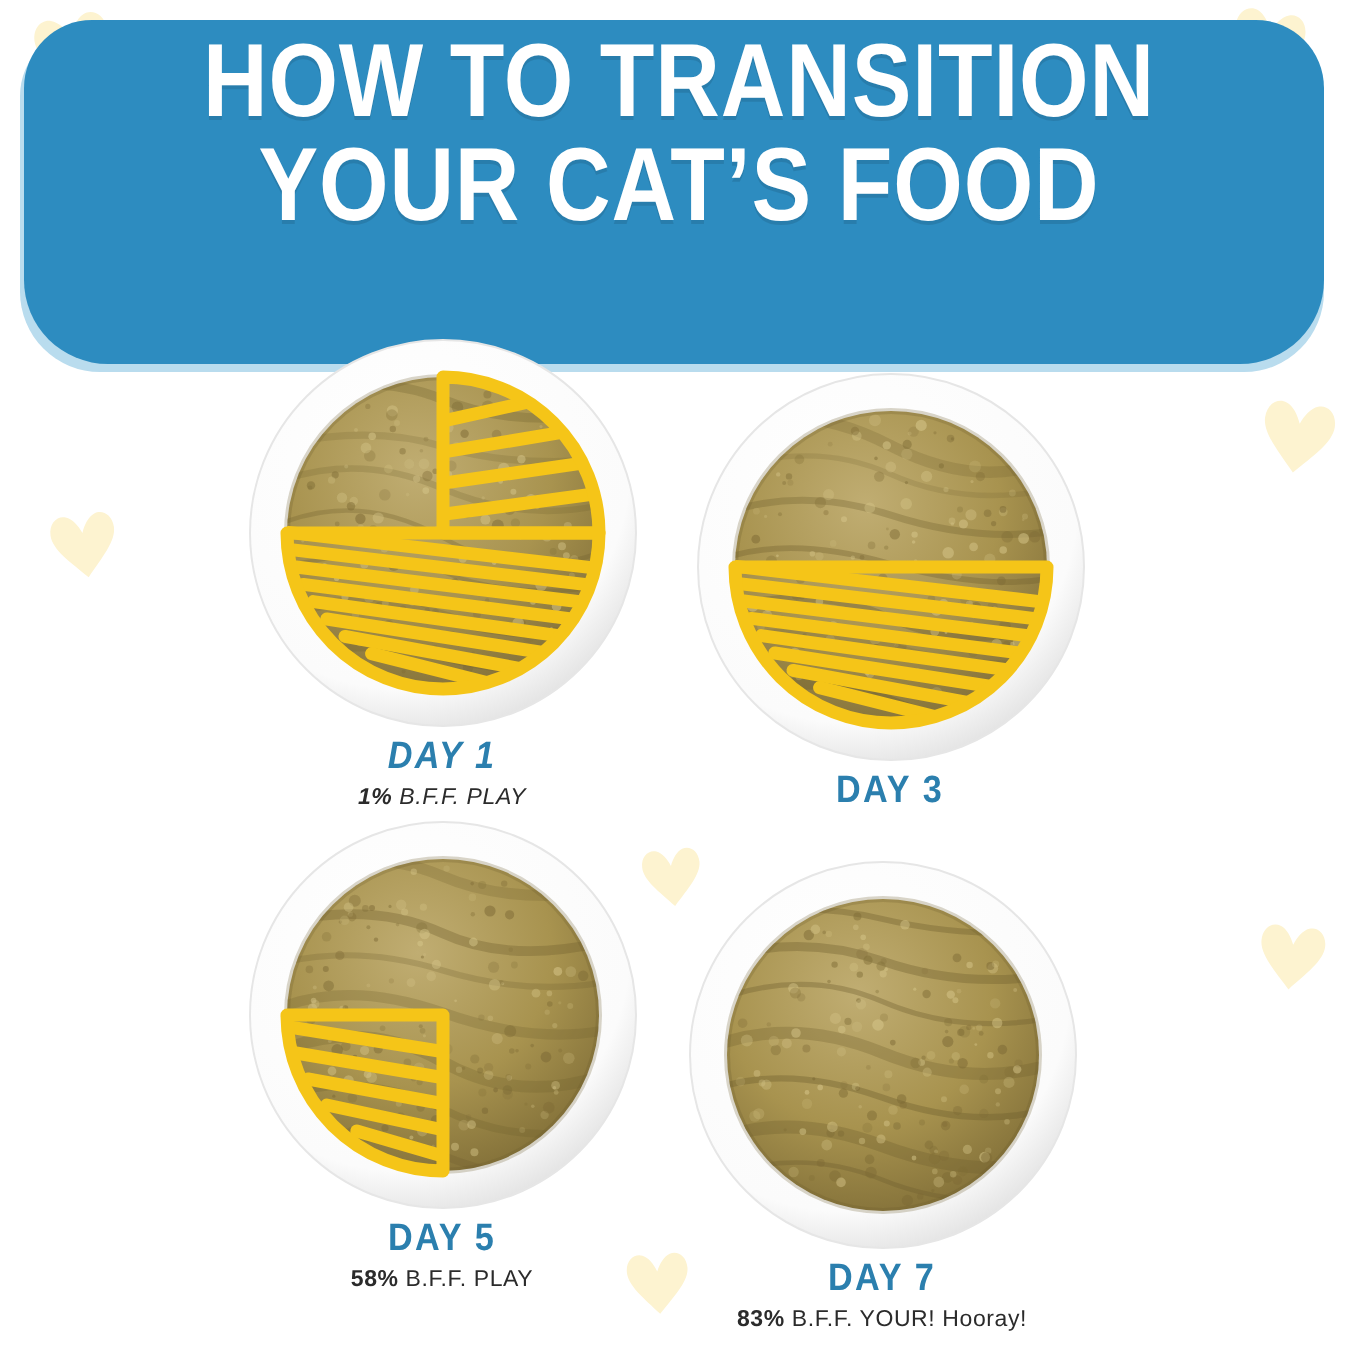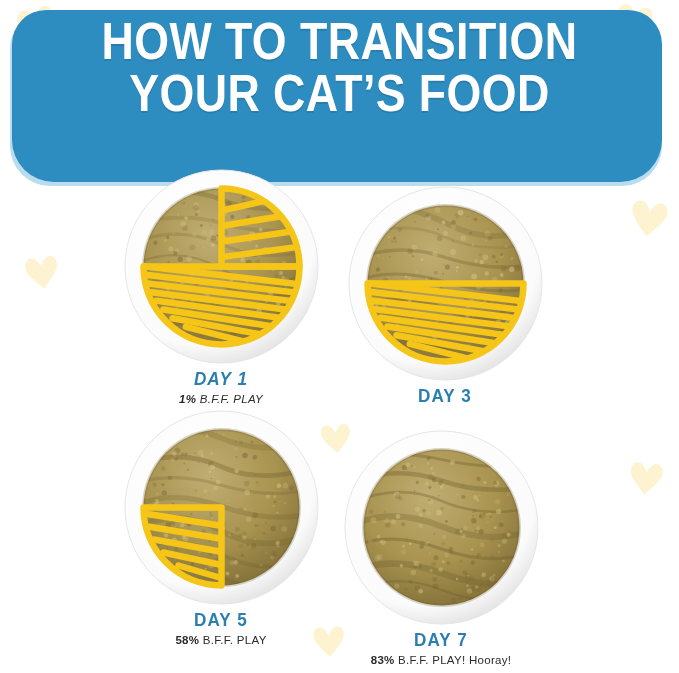--- a/index.html
+++ b/index.html
@@ -889,17 +889,17 @@
               <circle cx="134.8" cy="125.3" r="2.3" fill="#7d6a35" fill-opacity="0.36"></circle>
               <circle cx="76.7" cy="95.9" r="2.3" fill="#d8c88c" fill-opacity="0.27"></circle>
               <circle cx="84.8" cy="114.3" r="1.2" fill="#7d6a35" fill-opacity="0.50"></circle>
               <circle cx="123.4" cy="155.7" r="1.4" fill="#d8c88c" fill-opacity="0.31"></circle>
               <circle cx="113.4" cy="64.6" r="0.8" fill="#d8c88c" fill-opacity="0.48"></circle>
             </g>
             <circle cx="97.5" cy="97.5" r="78" fill="none" stroke="#6a5a2c" stroke-opacity="0.25" stroke-width="3"></circle>
           </svg>
         </div>
         <div class="day-label">DAY 7</div>
-        <div class="pct-label"><b>83%</b><span> B.F.F. PLAY! Hooray!</span></div>
+        <div class="pct-label"><b>83%</b><span> B.F.F. YOUR! Hooray!</span></div>
       </div>
     </div>
 
 </div>
 
 </body></html>

